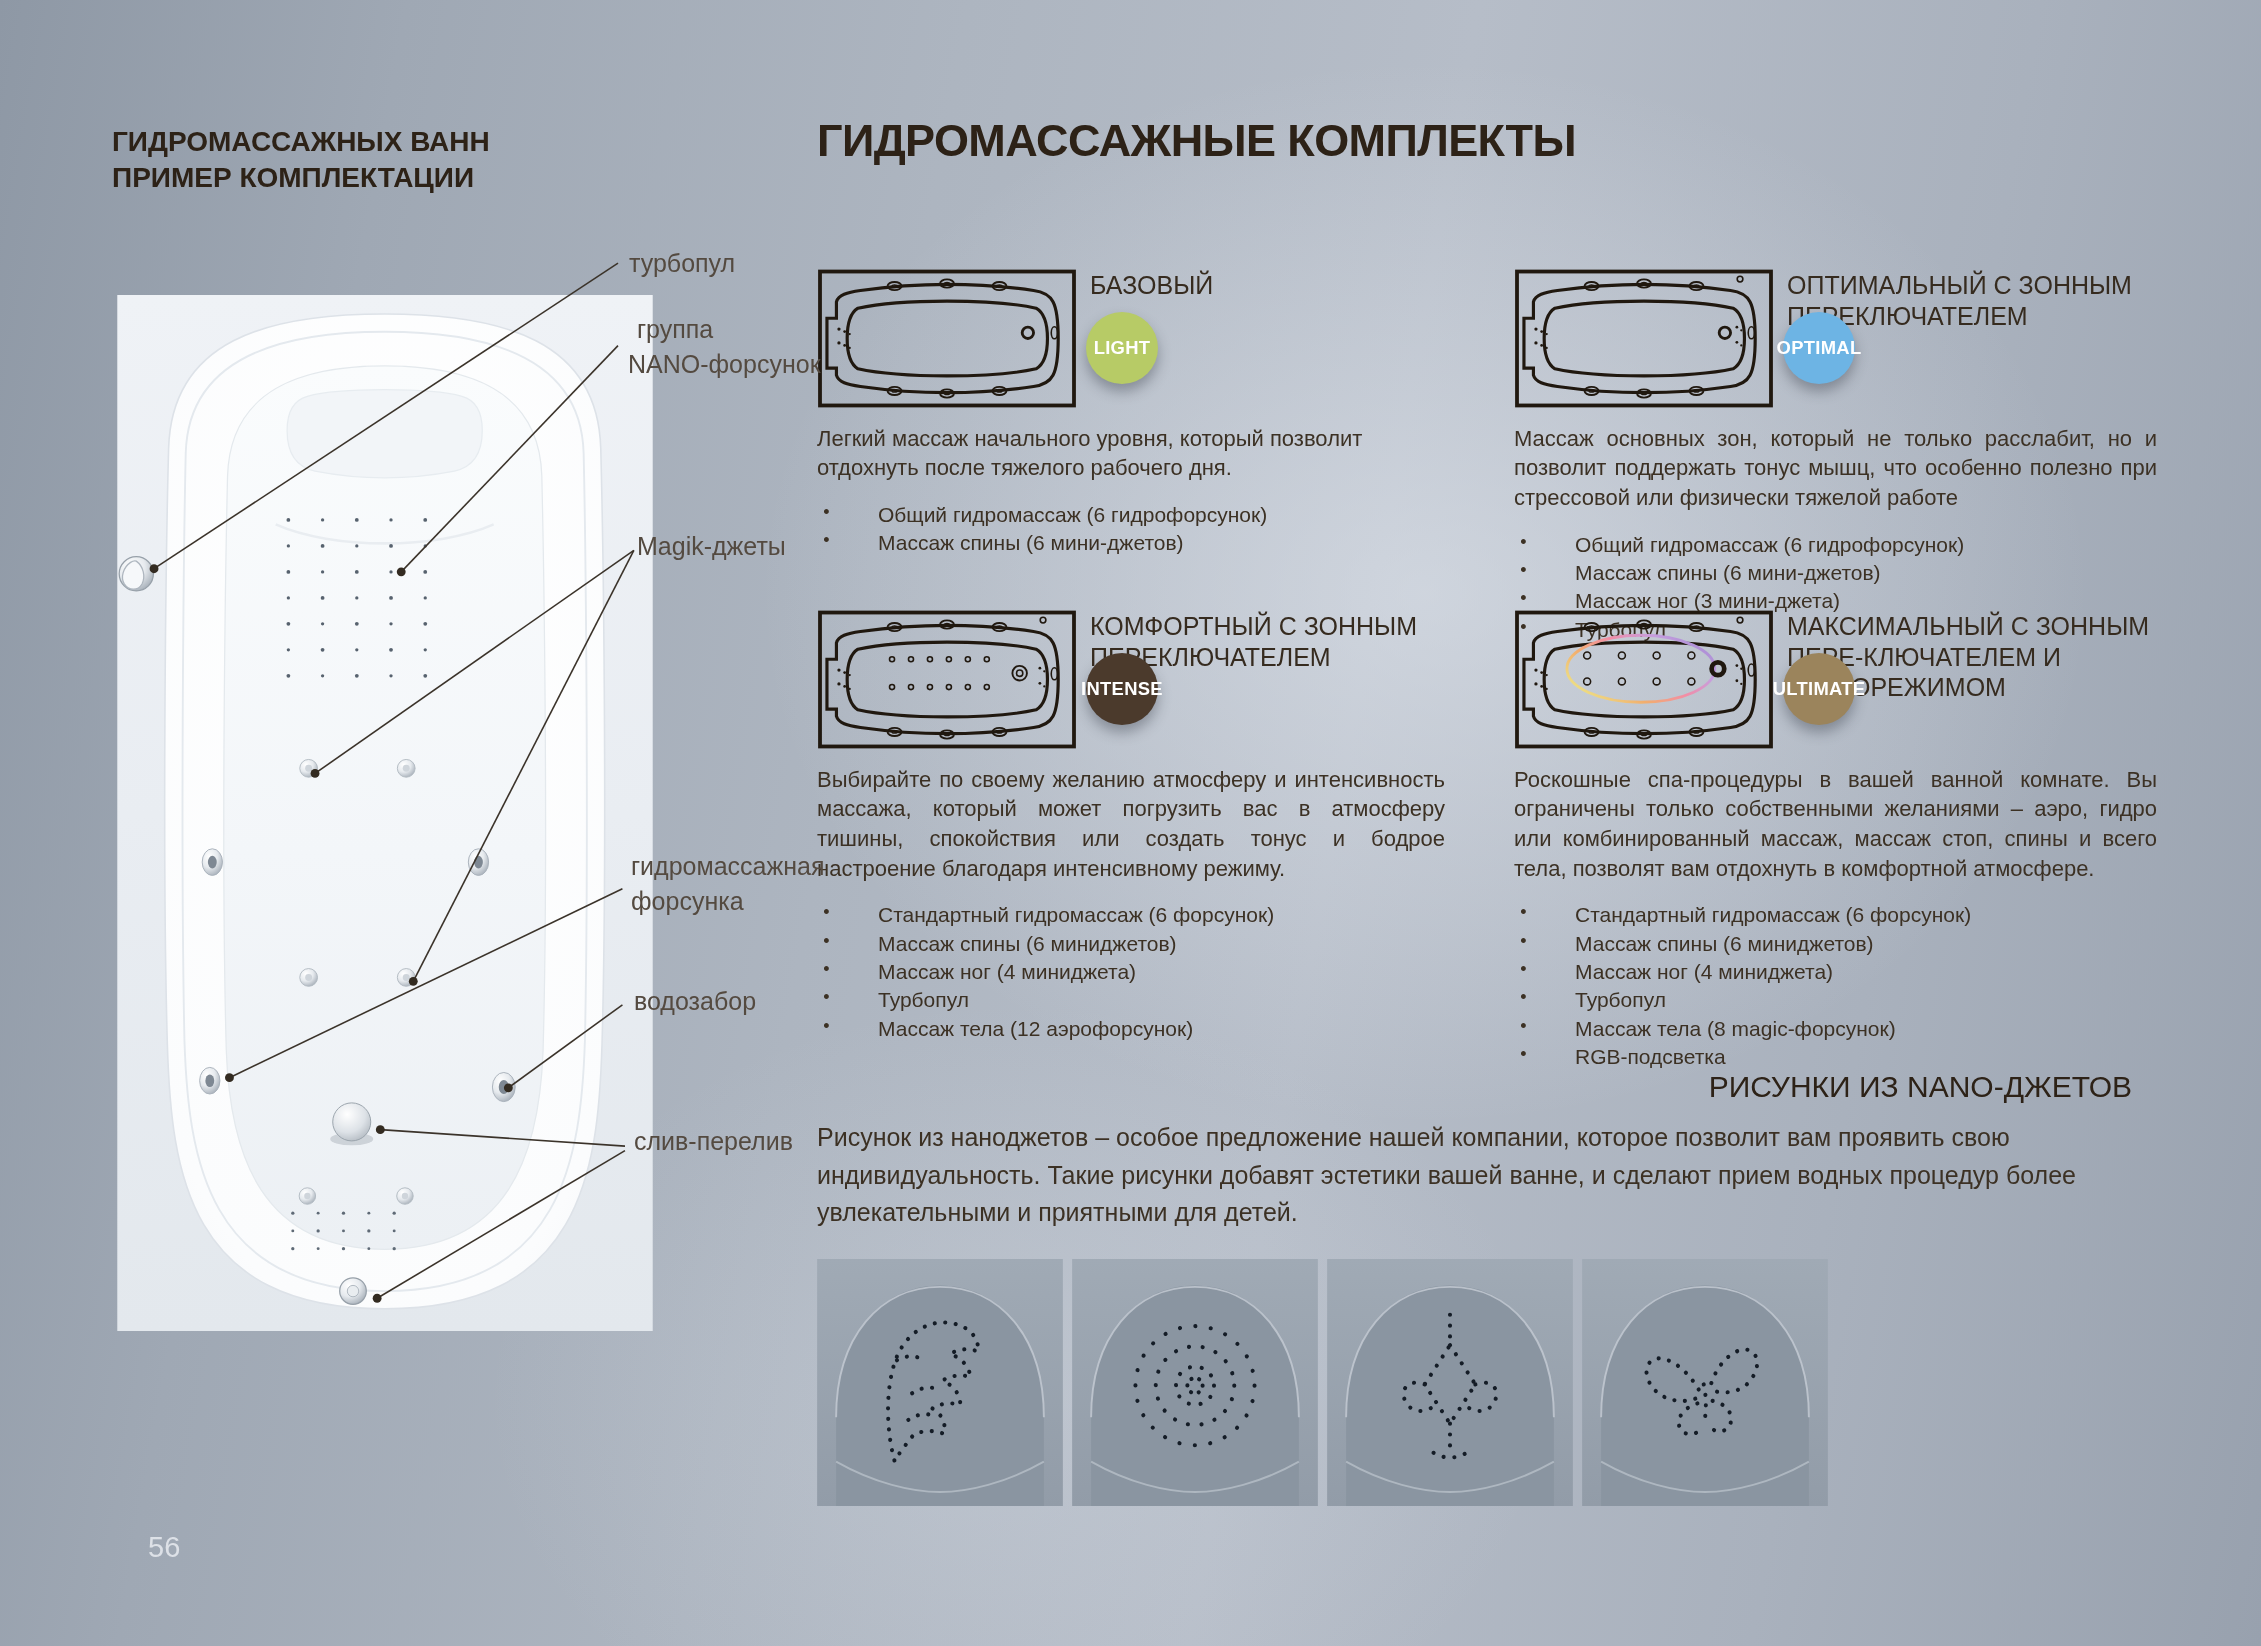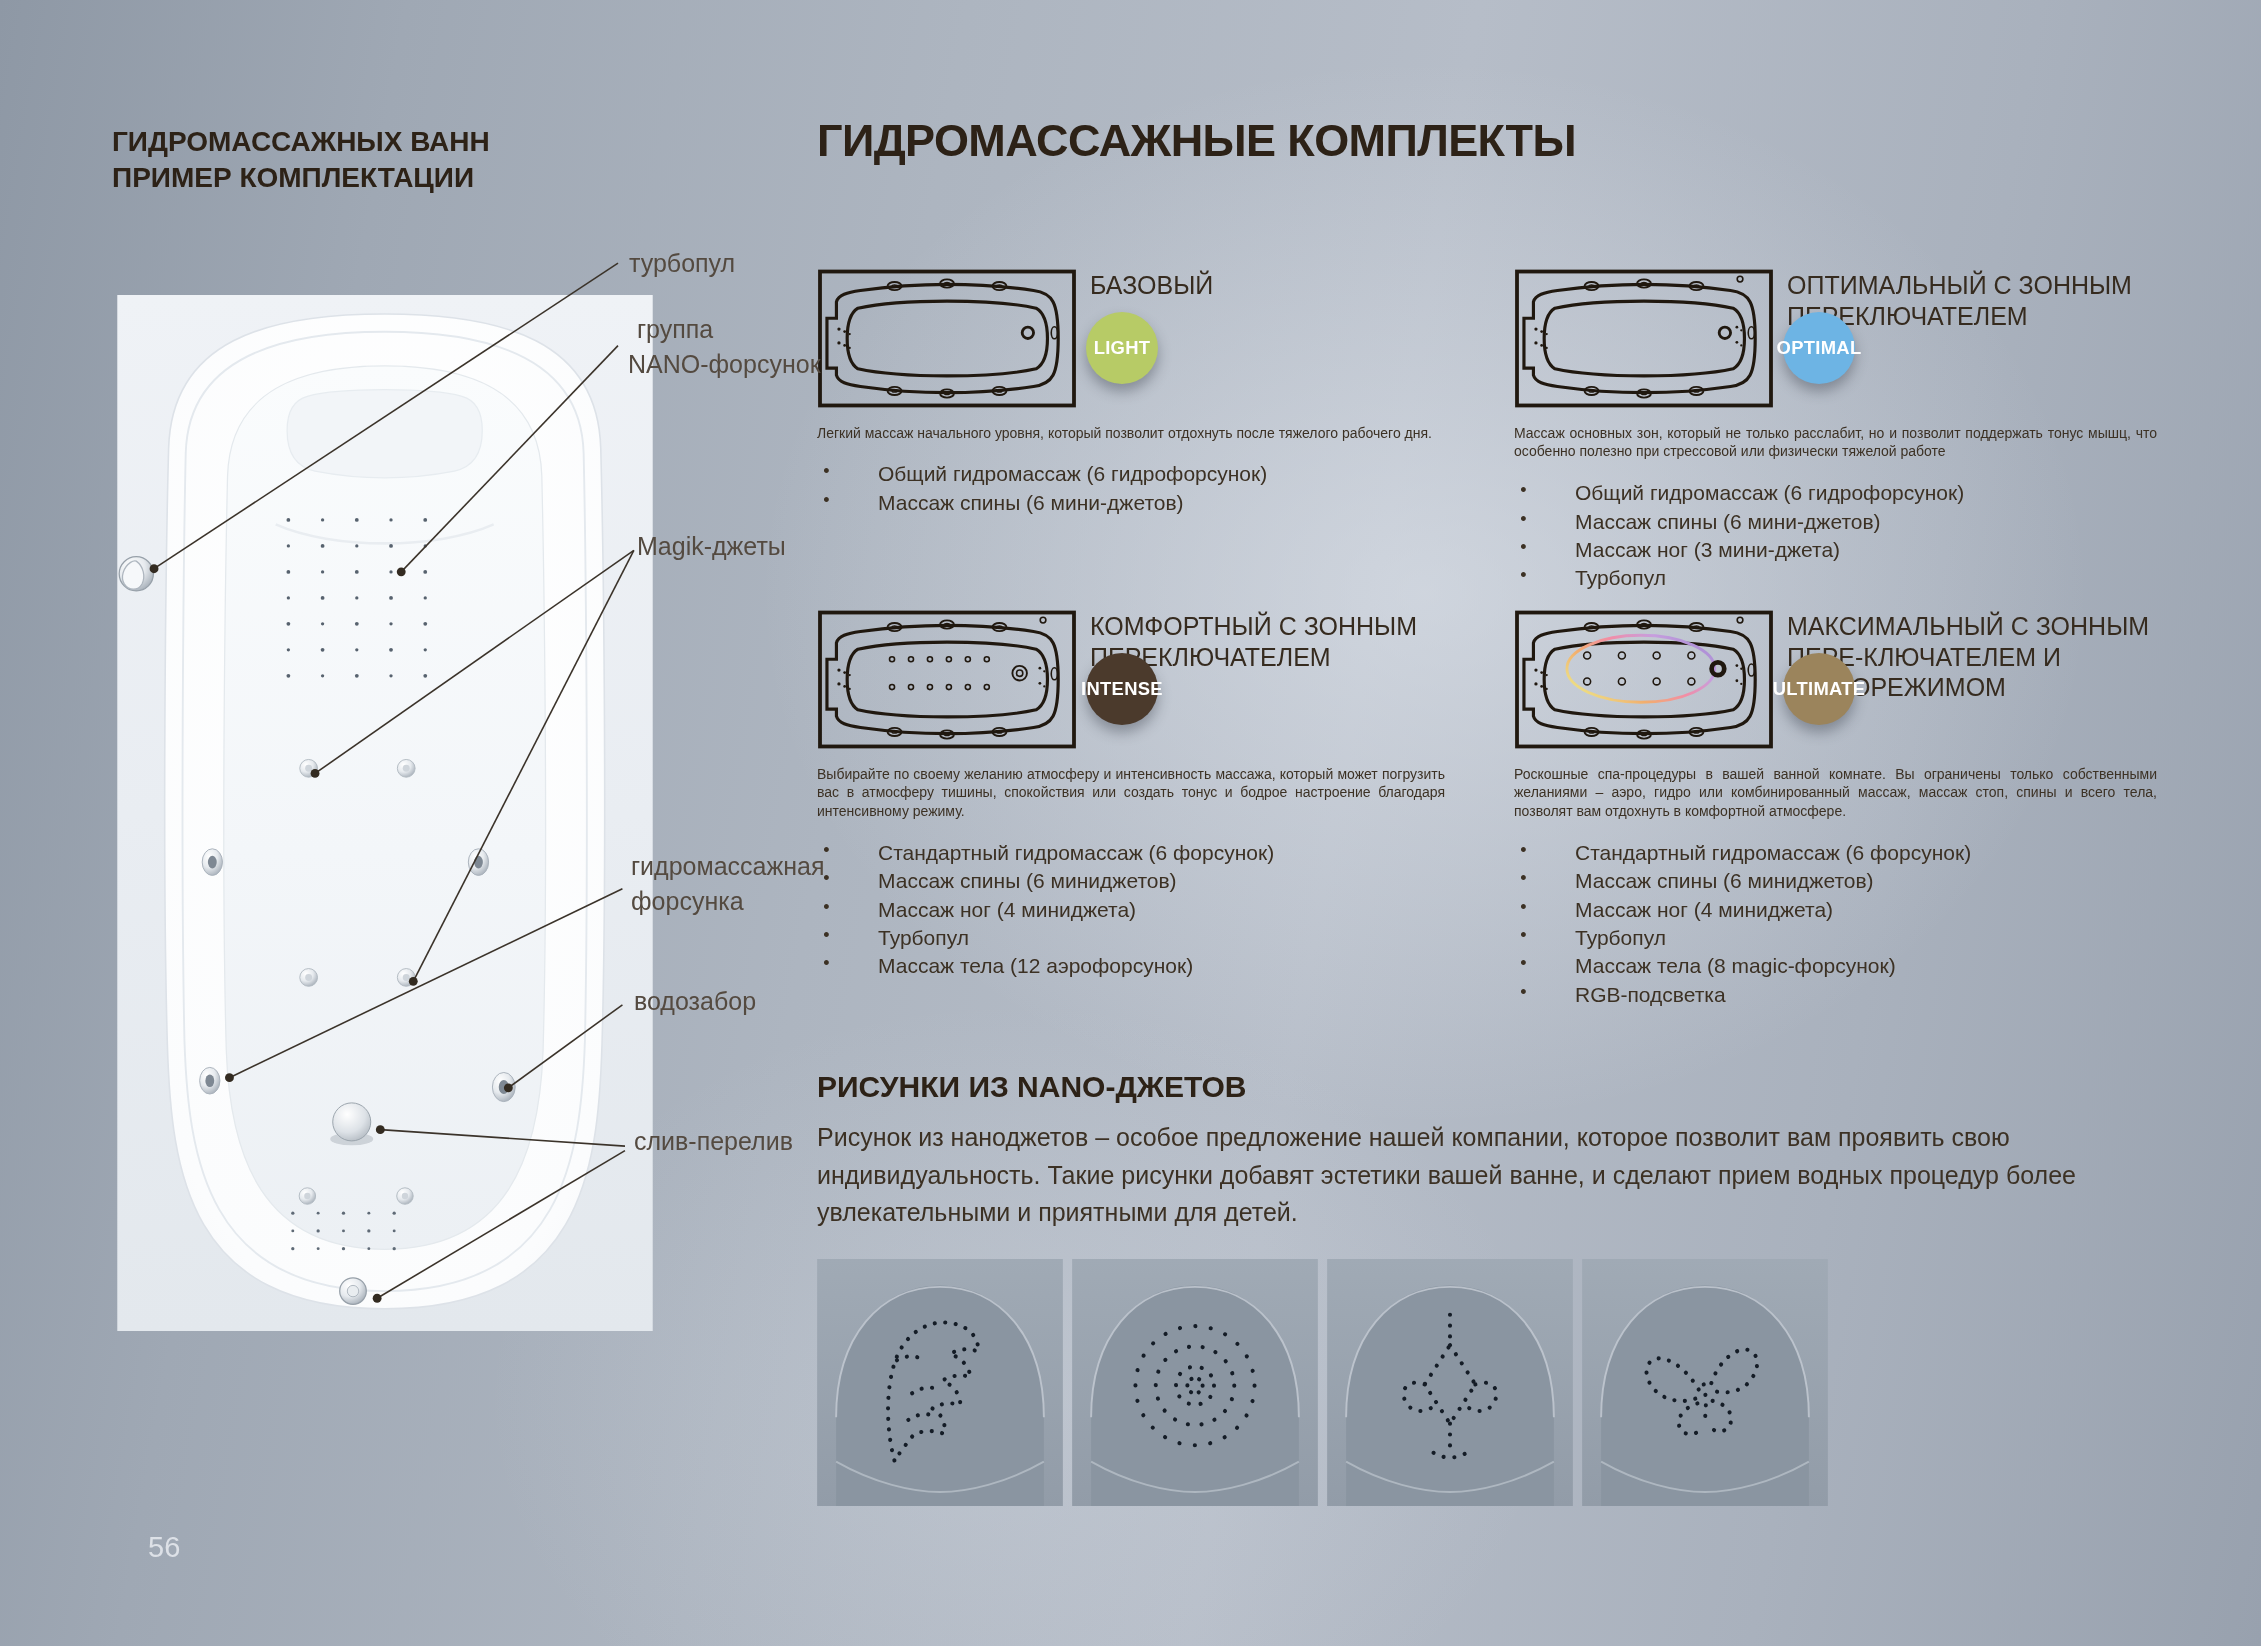--- a/index.html
+++ b/index.html
@@ -40,38 +40,38 @@
     position:absolute;left:273px;top:1.3px;width:409px;
     font-size:25px;line-height:1.22;font-weight:400;color:#362b1f;
   }
   .badge{
     position:absolute;left:269px;top:43px;width:72px;height:72px;border-radius:50%;
     display:flex;align-items:center;justify-content:center;
     color:#fff;font-size:18.4px;font-weight:bold;letter-spacing:0.3px;
     box-shadow:0 7.6px 12.7px rgba(35,40,52,0.35);
   }
   .kit-desc{
-    margin:16.5px 0 0 0;font-size:14px;line-height:1.35;color:#3c3124;width:100%;
+    margin:16.5px 0 0 0;font-size:22px;line-height:1.35;color:#3c3124;width:100%;
   }
   .just{text-align:justify;}
   ul.features{list-style:none;margin:18px 0 0 0;padding:0;}
   ul.features li{
     position:relative;padding-left:61px;margin:0 0 0.6px 0;
     font-size:21px;line-height:1.32;color:#3c3124;
   }
   ul.features li::before{
     content:"\2022";position:absolute;left:6.3px;top:0px;font-size:18px;color:#3c3124;
   }
   #kit-1{left:817px;top:269px;}
   #kit-2{left:1514px;top:269px;width:643px;}
   #kit-3{left:817px;top:610px;}
   #kit-4{left:1514px;top:610px;width:643px;}
   
   .nano{left:817px;top:1070px;width:1315px;}
-  .nano-title{font-size:30px;font-weight:bold;color:#2d2217;margin:0;}
+  .nano-title{font-size:30px;font-weight:normal;color:#2d2217;margin:0;text-align:right;}
   .nano-par{margin:15px 0 0 0;font-size:25px;line-height:1.5;color:#3c3124;}
   .pattern-row{margin-top:27px;display:flex;gap:9px;}
   .pattern-row svg{display:block;width:246px;height:247px;}
 </style>
 </head>
 <body>
 
 <div id="page">
 
   <div class="abs left-heading">

